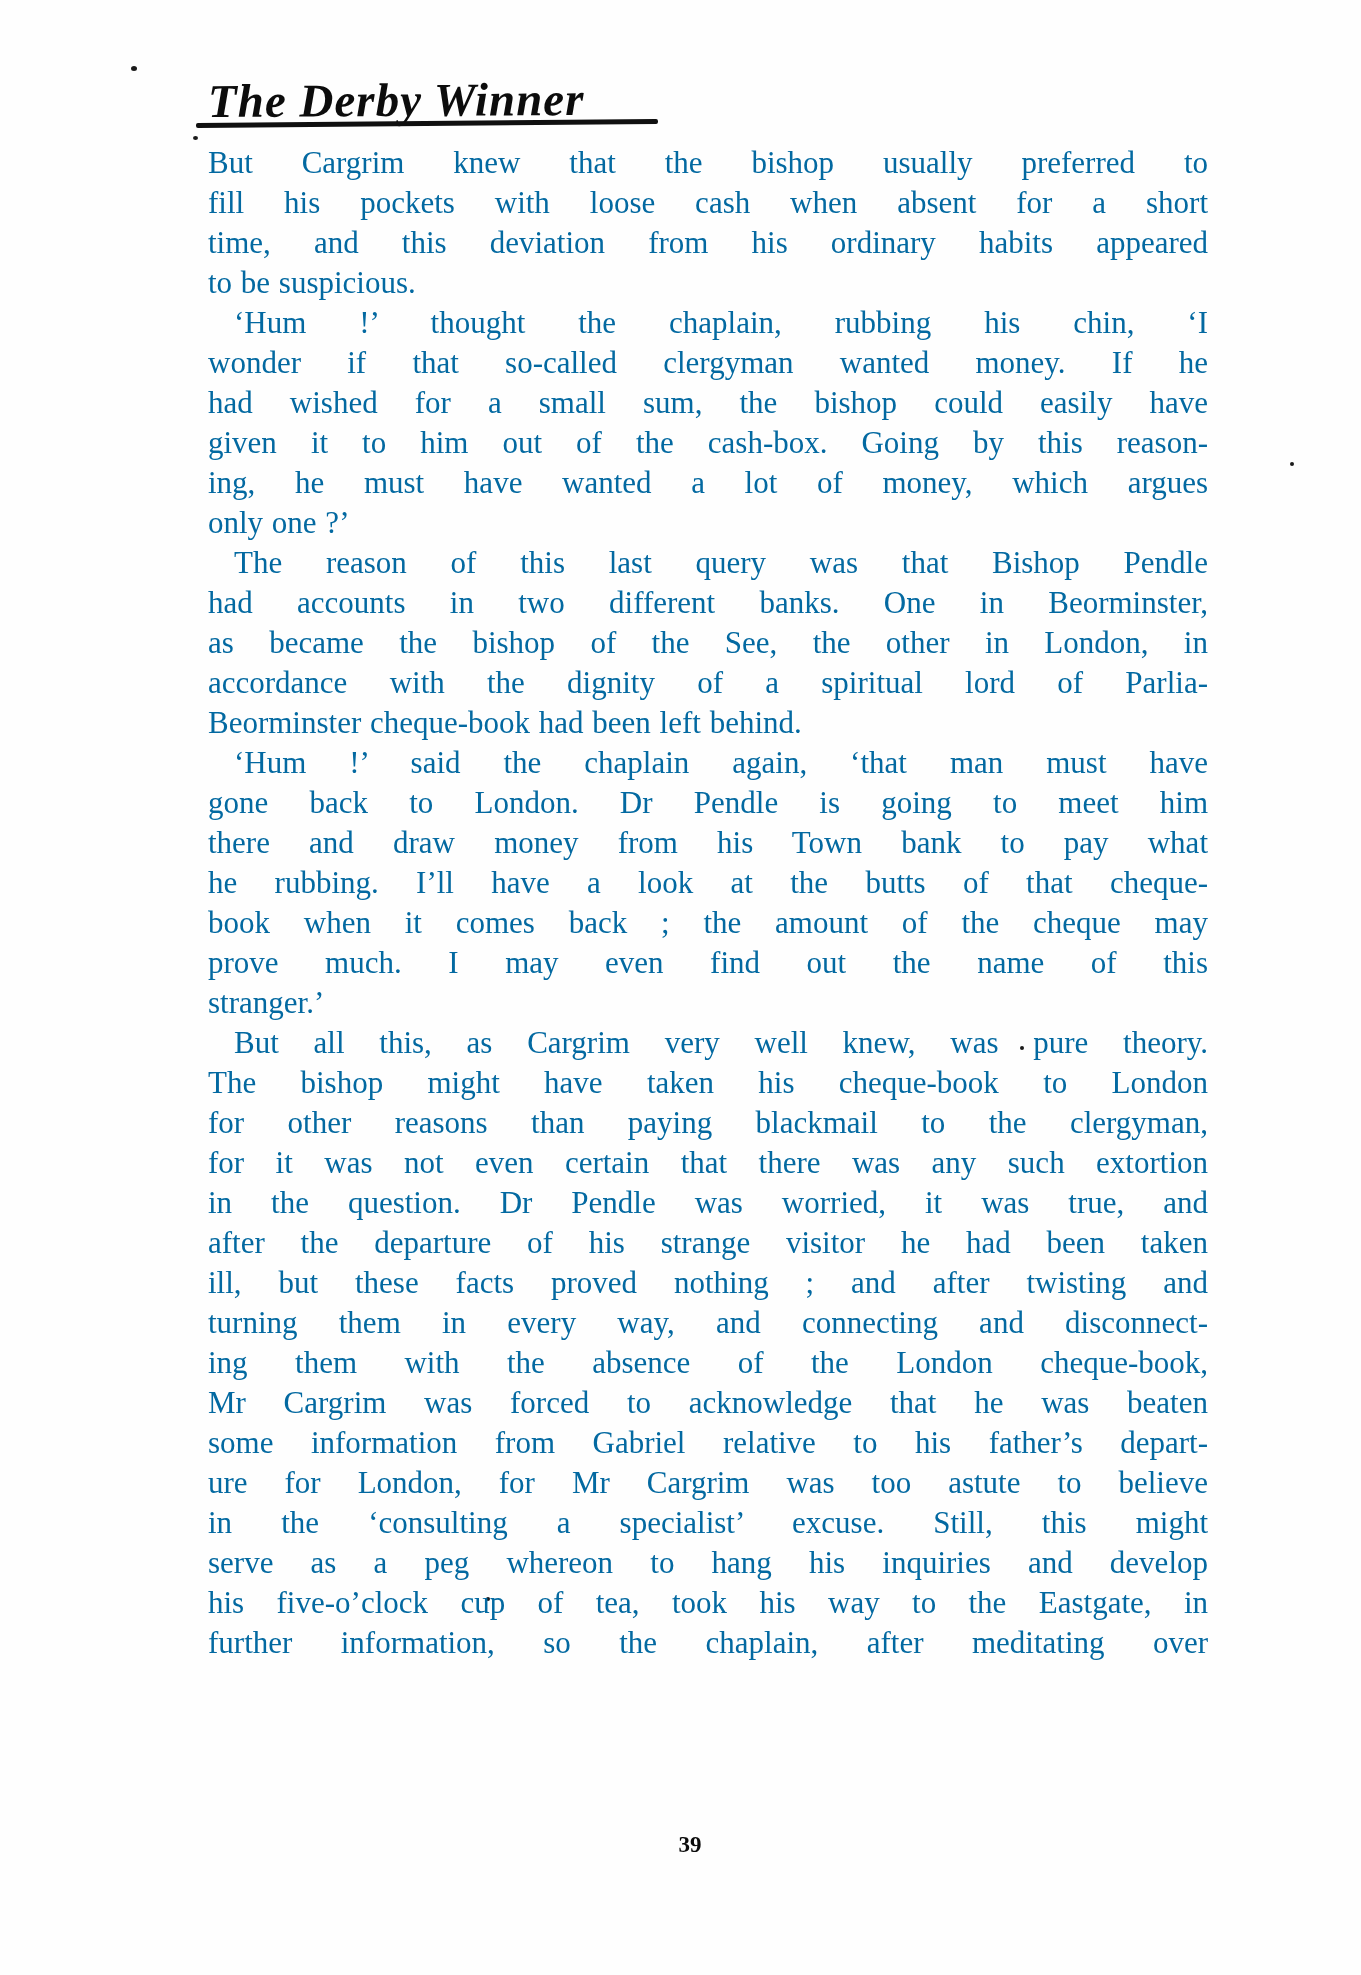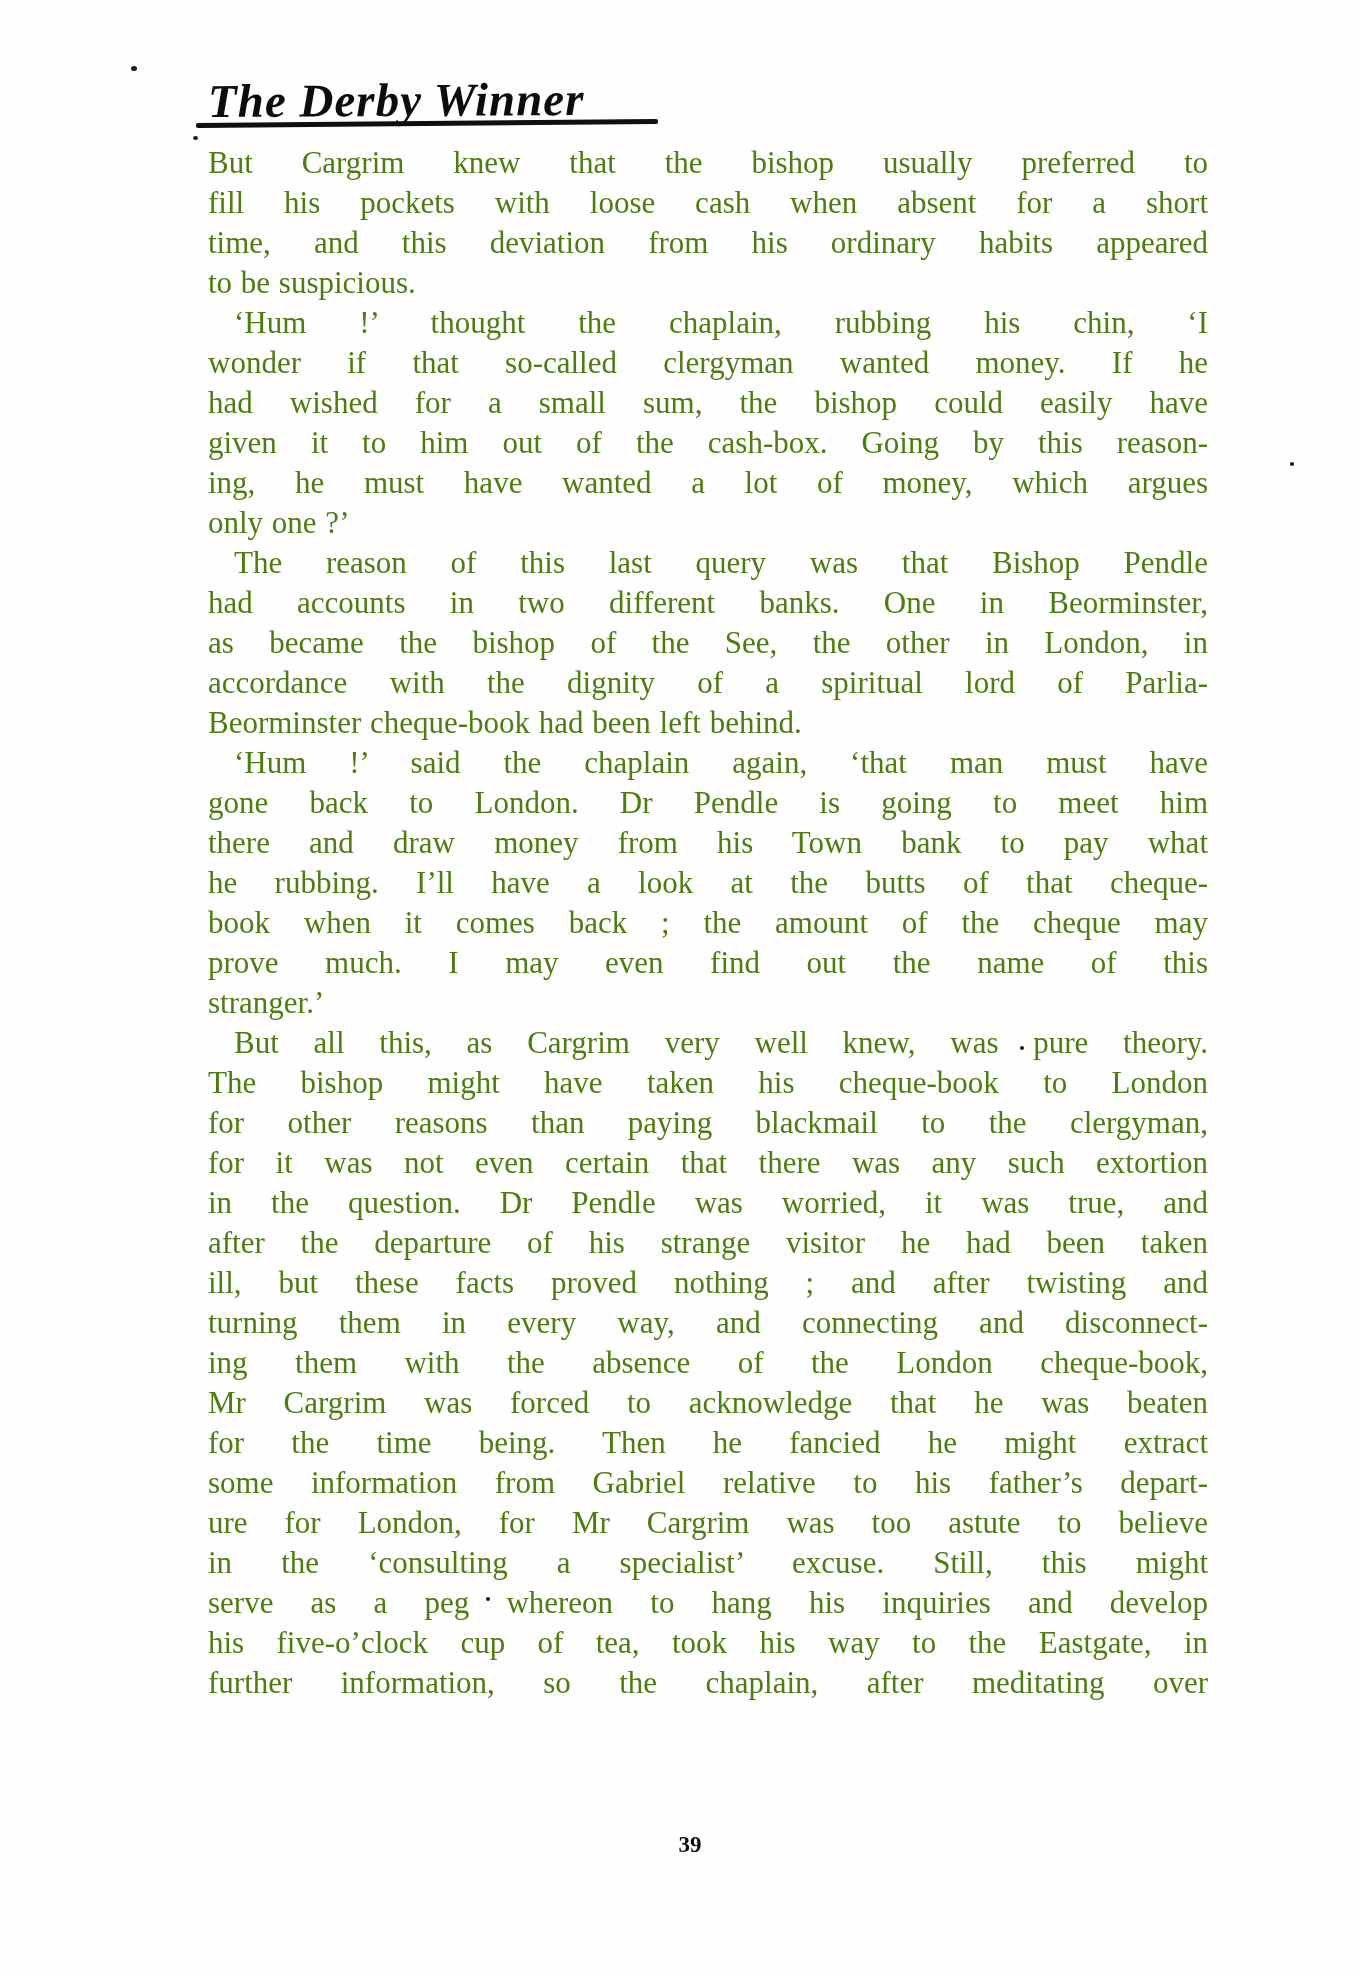--- a/index.html
+++ b/index.html
@@ -36,21 +36,21 @@
   }
   #body-text {
     position: absolute;
     left: 208px;
     top: 143px;
     width: 1000px;
   }
   .line {
     font-size: 31px;
     line-height: 40px;
-    color: #4d7c0f;
+    color: #0369a1;
     text-align: justify;
     text-align-last: justify;
     word-spacing: 1px;
     white-space: normal;
   }
   .line.end {
     text-align: center;
     text-align-last: left;
   }
   .line.indent { text-indent: 26px; }
@@ -115,21 +115,20 @@
     <div class="line indent">But all this, as Cargrim very well knew, was pure theory.</div>
     <div class="line">The bishop might have taken his cheque-book to London</div>
     <div class="line">for other reasons than paying blackmail to the clergyman,</div>
     <div class="line">for it was not even certain that there was any such extortion</div>
     <div class="line">in the question.  Dr Pendle was worried, it was true, and</div>
     <div class="line">after the departure of his strange visitor he had been taken</div>
     <div class="line">ill, but these facts proved nothing ; and after twisting and</div>
     <div class="line">turning them in every way, and connecting and disconnect-</div>
     <div class="line">ing them with the absence of the London cheque-book,</div>
     <div class="line">Mr Cargrim was forced to acknowledge that he was beaten</div>
-    <div class="line">for the time being.  Then he fancied he might extract</div>
     <div class="line">some information from Gabriel relative to his father’s depart-</div>
     <div class="line">ure for London, for Mr Cargrim was too astute to believe</div>
     <div class="line">in the ‘consulting a specialist’ excuse.  Still, this might</div>
     <div class="line">serve as a peg whereon to hang his inquiries and develop</div>
     <div class="line">his five-o’clock cup of tea, took his way to the Eastgate, in</div>
     <div class="line">further information, so the chaplain, after meditating over</div>
   </div>
 
   <div id="page-number">39</div>
 

